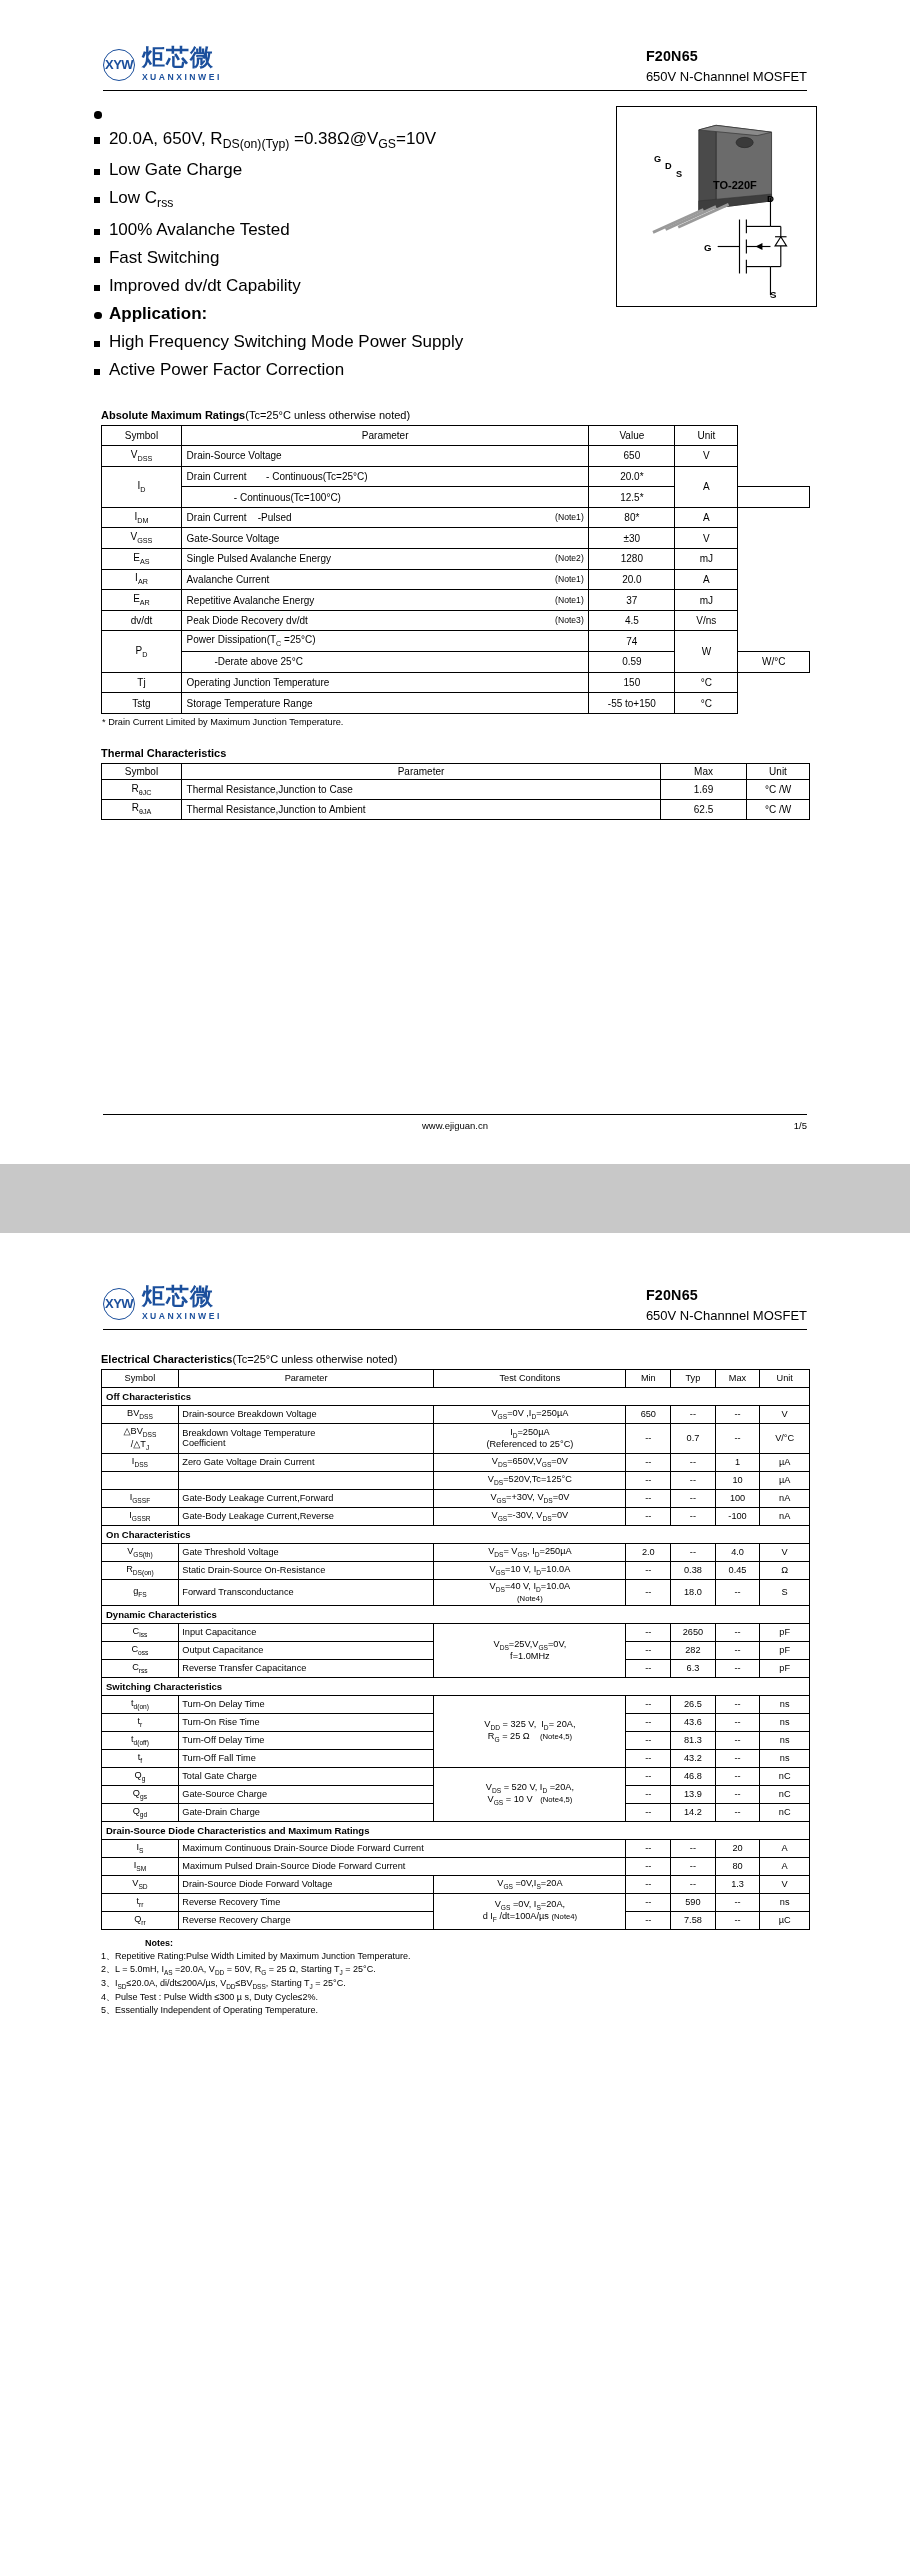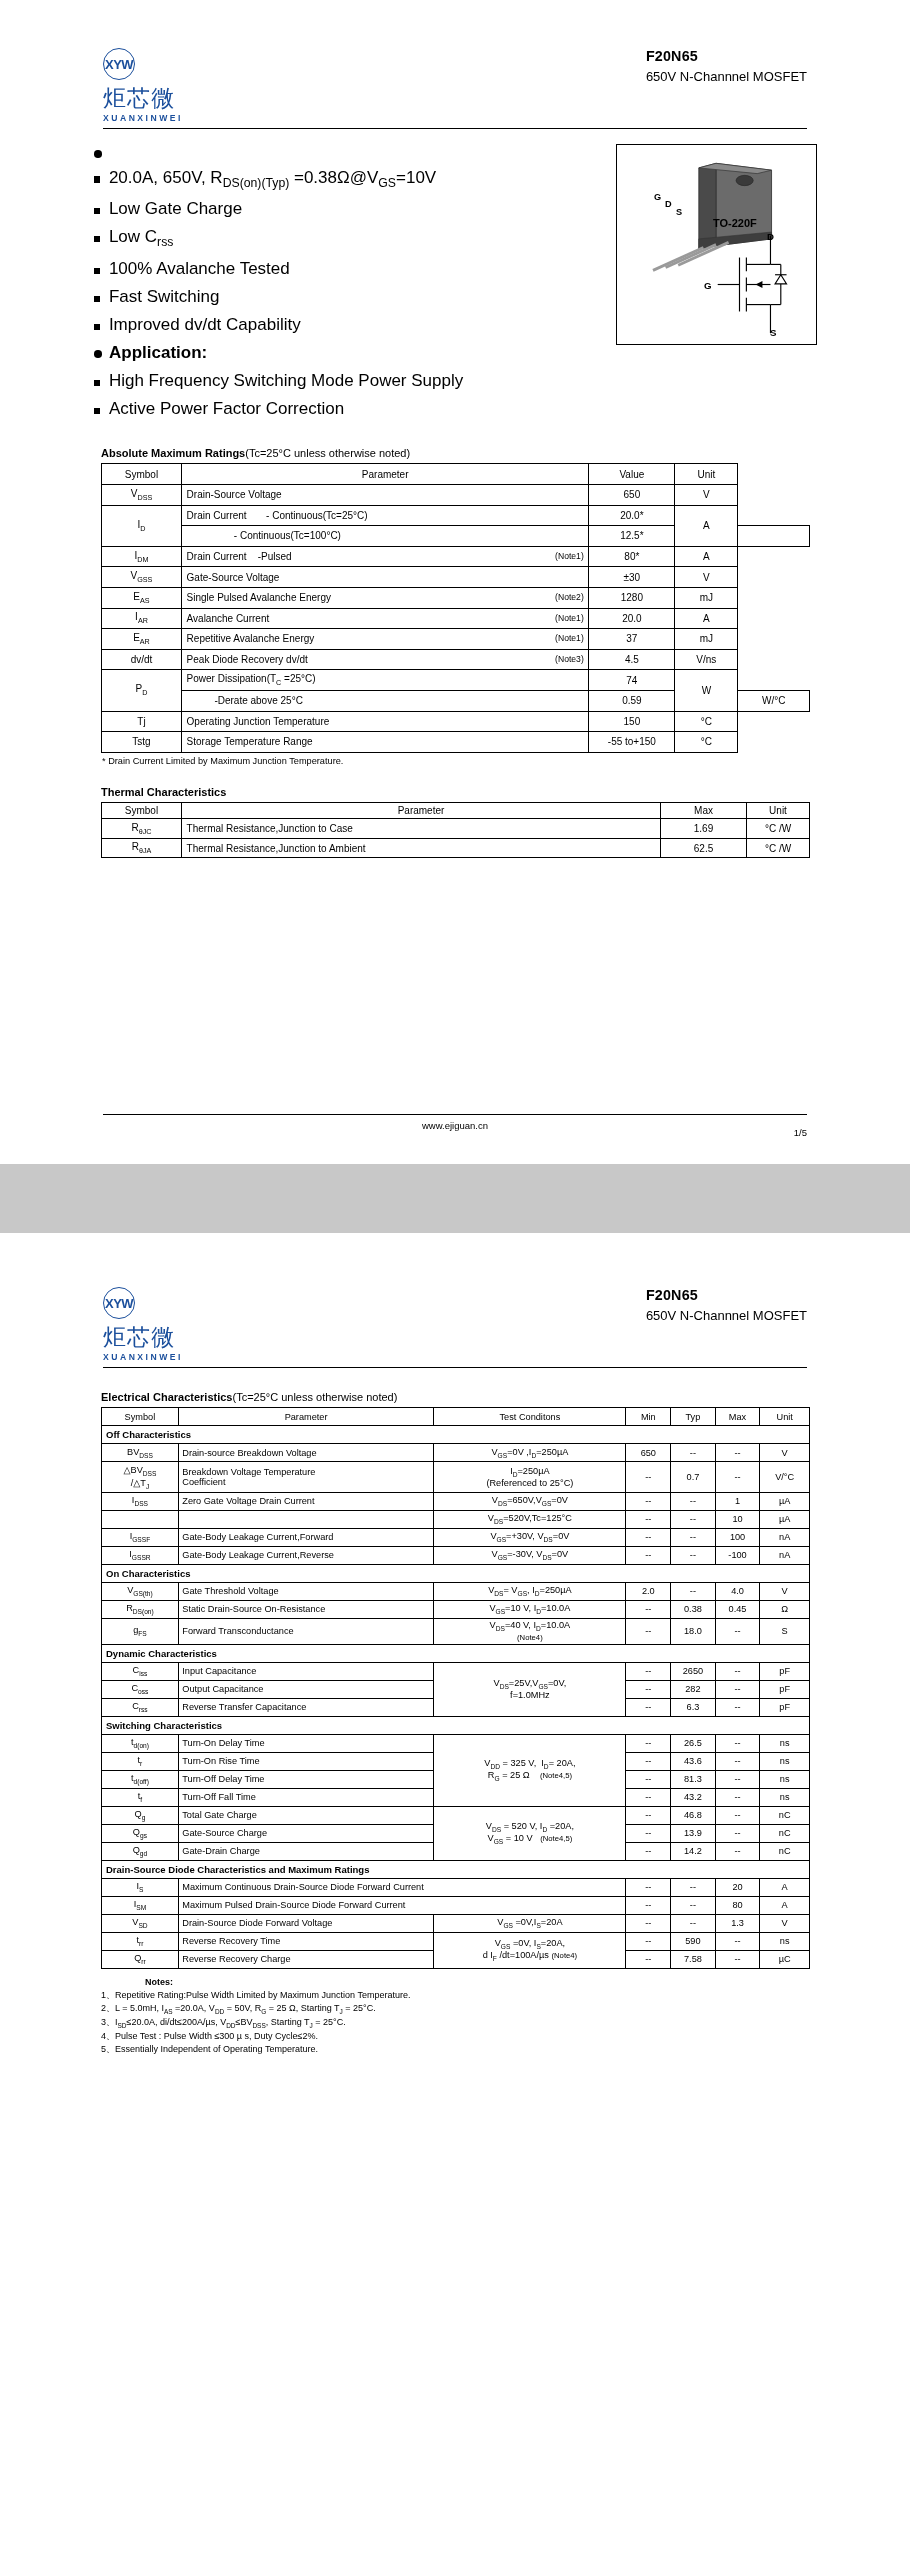--- a/index.html
+++ b/index.html
@@ -21,31 +21,31 @@
   .page.p1 { height: 1164px; padding-top: 46px; }
   .page.p2 { height: 1412px; padding-top: 52px; }
 
   
   .hdr {
     display: flex;
     align-items: flex-start;
     justify-content: space-between;
     padding: 0 34px 0 34px;
   }
-  .logo-wrap { display: flex; align-items: flex-start; gap: 6.9px; flex-direction: column; }
+  .logo-wrap { display: flex; align-items: center; gap: 6.9px; }
   .logo-mark {
     width: 32px; height: 32px; border: 1.7px solid #1b4f9c; border-radius: 50%;
     display: flex; align-items: center; justify-content: center;
     color: #1b4f9c; font-weight: bold; font-size: 13px; letter-spacing: -0.6px;
     margin-top: 2.3px;
   }
   .logo-text { line-height: 1; }
   .logo-cn {
     font-family: "DejaVu Sans", sans-serif;
-    font-size: 23px; font-weight: normal; color: #1b4f9c; letter-spacing: 1.1px;
+    font-size: 23px; font-weight: bold; color: #1b4f9c; letter-spacing: 1.1px;
   }
   .logo-en {
     font-size: 8.6px; color: #1b4f9c; letter-spacing: 2.5px; margin-top: 4px;
     font-weight: bold;
   }
   .hdr-right { text-align: left; padding-top: 2.3px; }
   .part-no { font-size: 14.3px; font-weight: bold; letter-spacing: 0.2px; }
   .part-desc { font-size: 13px; margin-top: 4.6px; }
   .hdr-rule { border: none; border-top: 0.6px solid #000; margin: 5.7px 34px 0 34px; }
 
@@ -108,21 +108,21 @@
 
   
   .ftr {
     position: absolute; left: 69px; right: 69px; bottom: 33px;
   }
   .ftr-rule { border: none; border-top: 0.6px solid #000; margin: 0 34px 4.6px 34px; }
   .ftr-row {
     display: flex; justify-content: center; position: relative;
     font-size: 9.5px; padding: 0 34px;
   }
-  .ftr-pg { position: absolute; right: 34px; top: 7px; }
+  .ftr-pg { position: absolute; right: 34px; top: 0; }
   .gap { height: 69px; background: #c8c8c8; }
 </style>
 </head>
 <body>
 
 <div class="page p1">
 
   <div class="hdr">
     <div class="logo-wrap">
       <div class="logo-mark">XYW</div>

